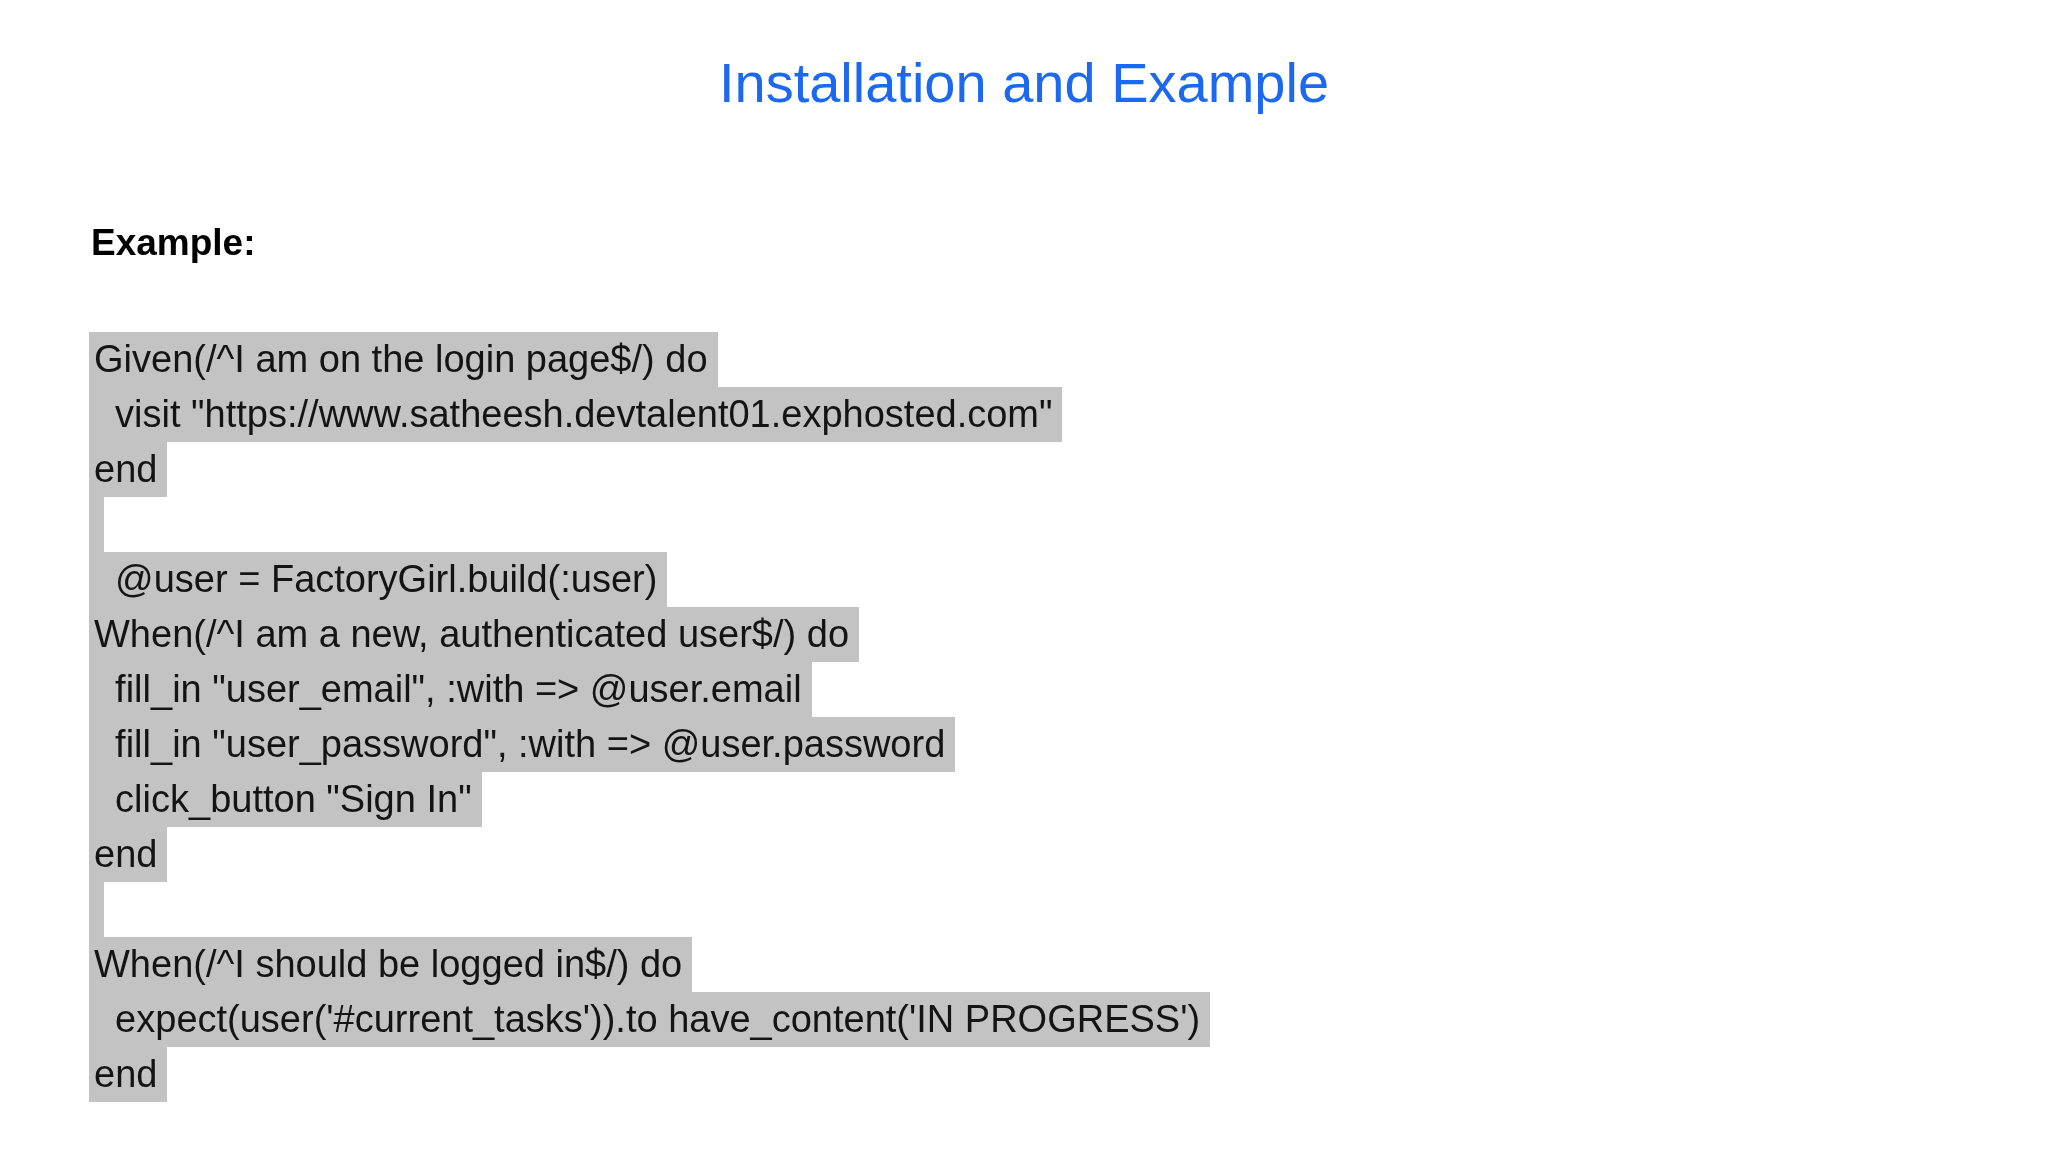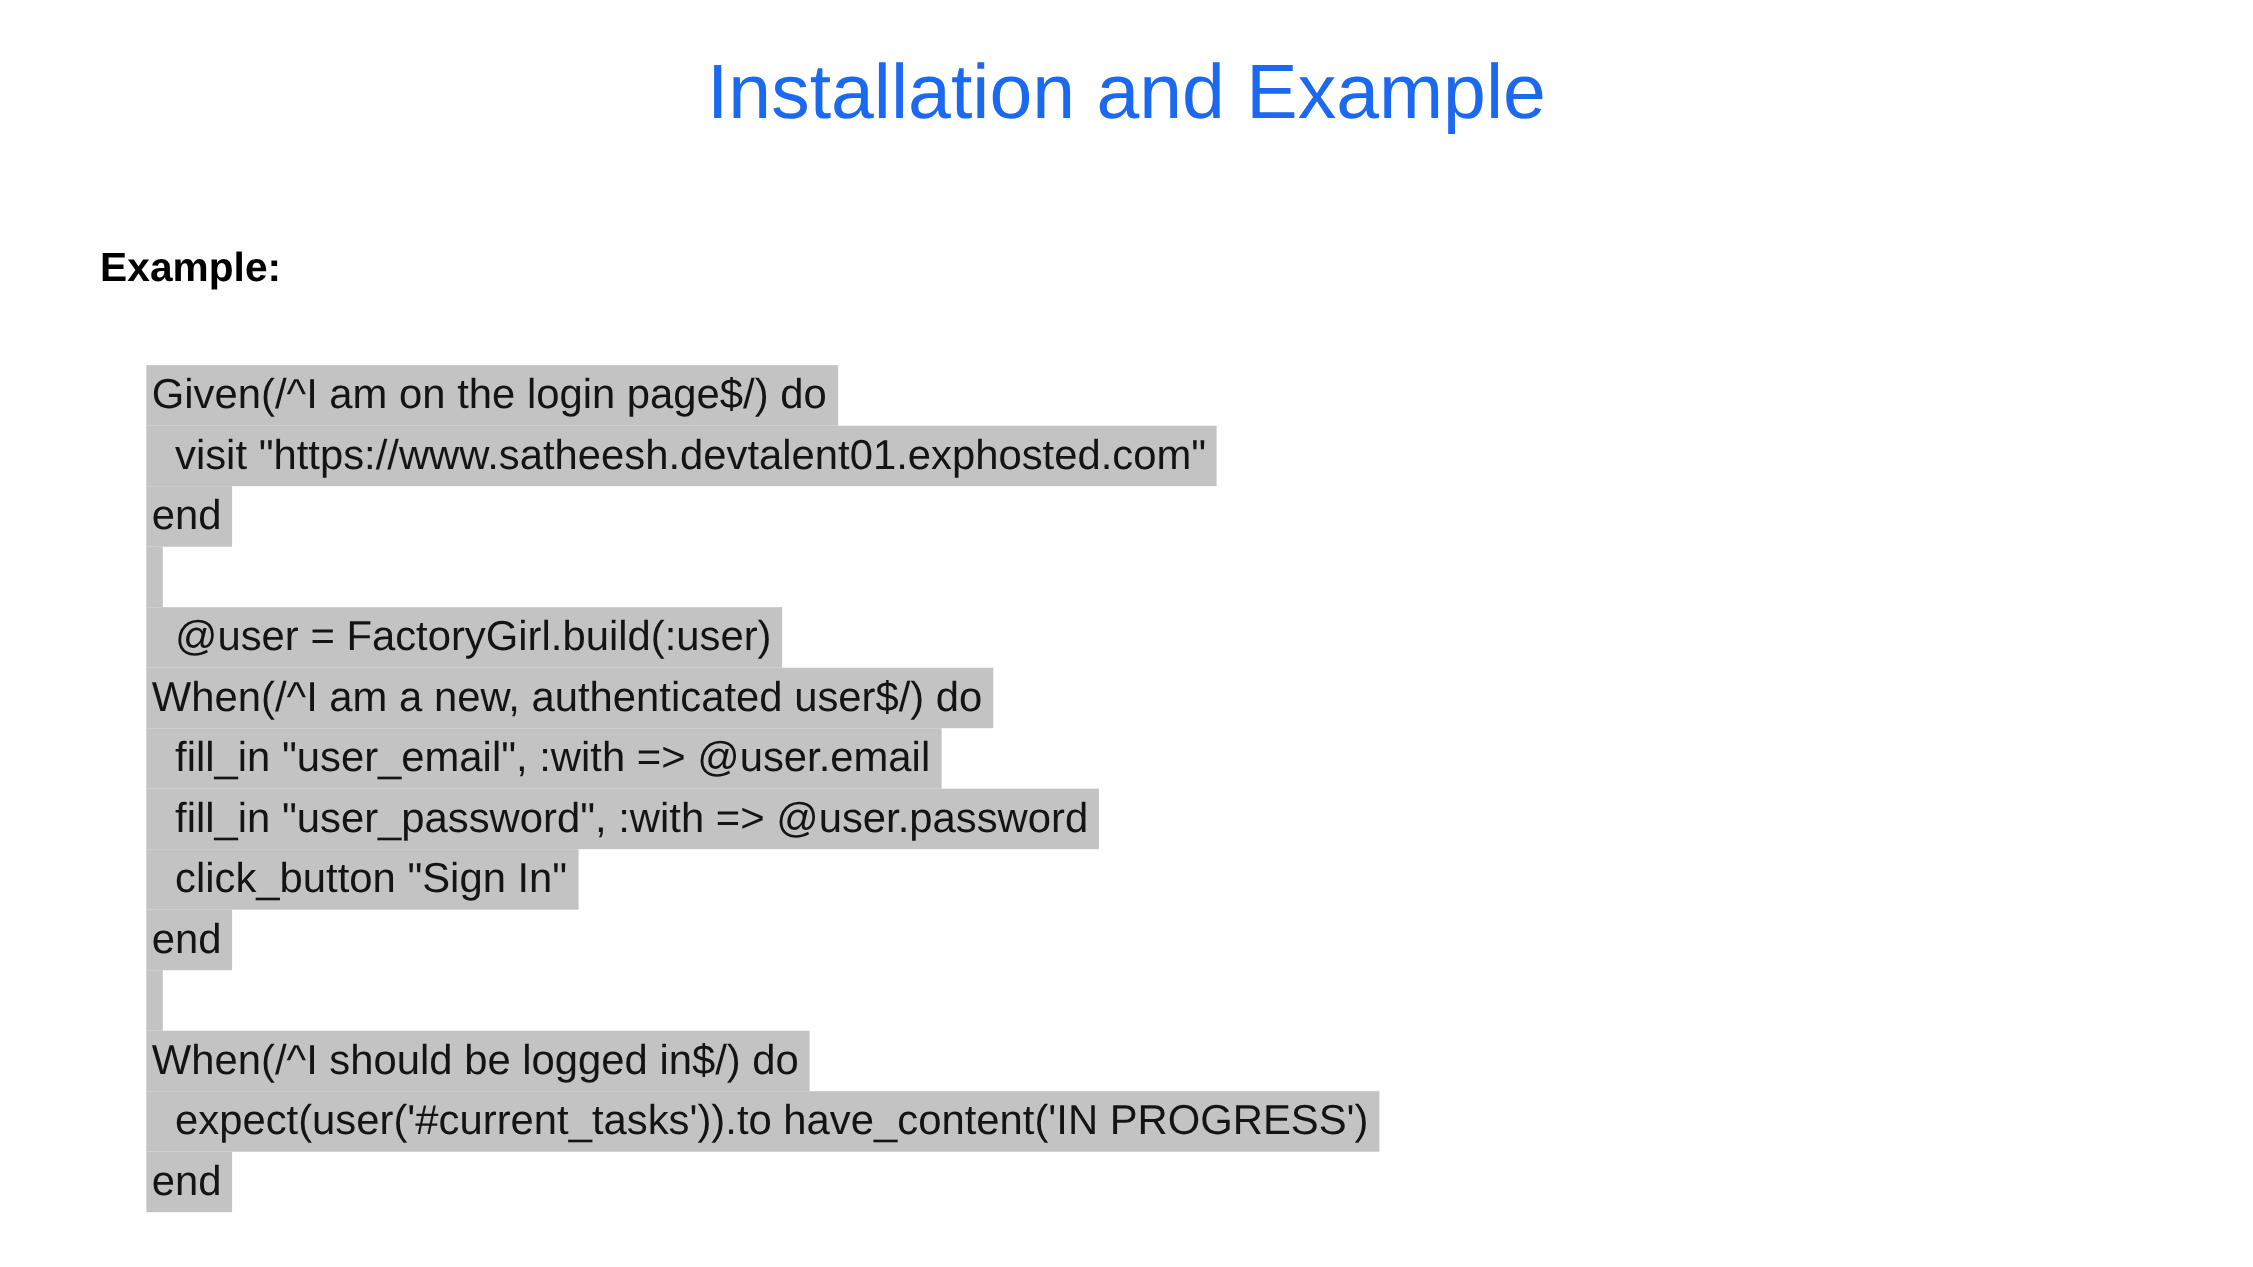--- a/index.html
+++ b/index.html
@@ -15,40 +15,39 @@
     overflow: hidden;
     font-family: "Liberation Sans", "DejaVu Sans", sans-serif;
   }
   .title {
     position: absolute;
     top: 42px;
     left: 0;
     width: 100%;
     margin: 0;
     text-align: center;
-    font-size: 70px;
+    font-size: 56px;
     line-height: 82px;
     font-weight: 400;
     color: var(--accent, #1c69f0);
   }
   .section-label {
     position: absolute;
     top: 220px;
     left: 91px;
     font-size: 37px;
     line-height: 46px;
     font-weight: 700;
     color: #000000;
     text-align: right;
   }
   .code {
     position: absolute;
     top: 332px;
     left: 89px;
-    margin-left: 44px;
   }
   .code-line {
     height: 55px;
   }
   .hl {
     display: inline-block;
     height: 55px;
     line-height: 55px;
     background: var(--hl, #c3c3c3);
     font-size: 38px;

